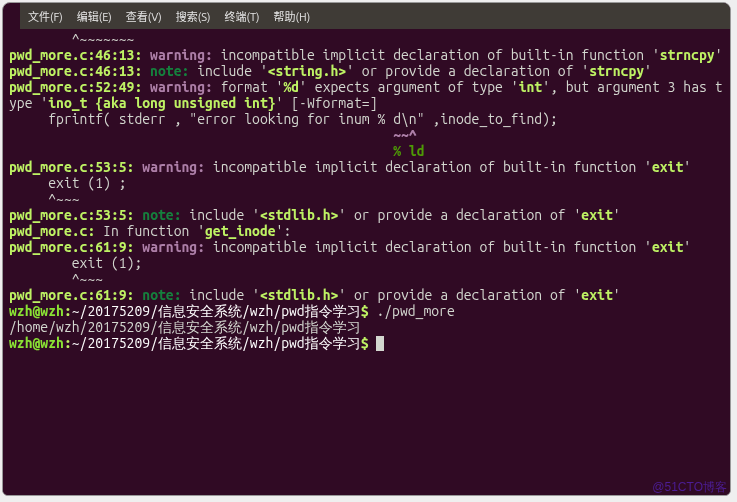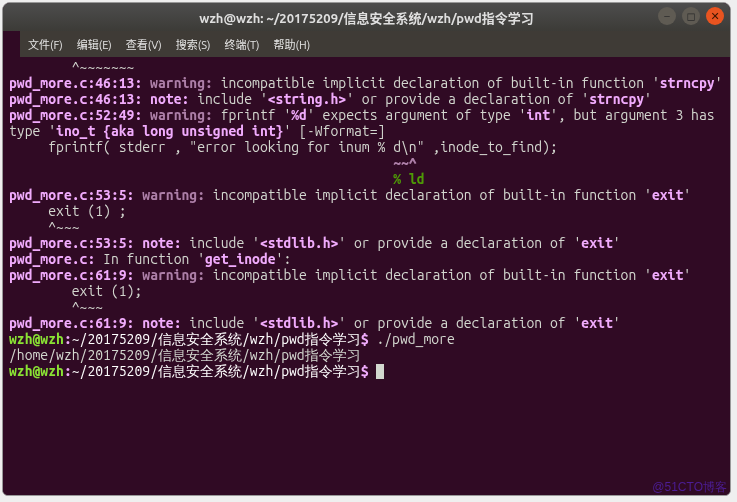--- a/index.html
+++ b/index.html
@@ -64,22 +64,22 @@
     color: #d3d7cf;
     padding: 2px 6px 4px 6px;
     font-family: "Ubuntu Mono","DejaVu Sans Mono",monospace;
     font-size: 14px;
     line-height: 16px;
     white-space: pre-wrap;
     word-break: break-all;
     overflow: hidden;
     position: relative;
   }
-  .b  { font-weight: bold; color: #f0abfc; }
-  .cy { color: #f0abfc; font-weight: bold; }
+  .b  { font-weight: bold; color: #bef264; }
+  .cy { color: #15803d; font-weight: bold; }
   .mg { color: #ad7fa8; font-weight: bold; margin-top: 12px; }
   .gr { color: #4e9a06; font-weight: bold; }
   .pth{ color: #ffffff; font-weight: normal; }
   .prG{ color: #8ae234; font-weight: bold; }
   .cursor {
     display: inline-block; width: 8px; height: 15px;
     background: #d3d7cf; vertical-align: text-bottom;
   }
   .watermark {
     position: absolute;
@@ -87,42 +87,34 @@
     color: #4c1d95;
     font-size: 12px;
     font-family: sans-serif;
   }
 </style>
 </head>
 <body>
 
 <div class="window">
 
-  <div class="titlebar">
-    <div class="title">wzh@wzh: ~/20175209/信息安全系统/wzh/pwd指令学习</div>
-    <div class="controls">
-      <div class="btn">–</div>
-      <div class="btn">◻</div>
-      <div class="btn close">✕</div>
-    </div>
-  </div>
 
   <div class="menubar">
     <span>文件(F)</span>
     <span>编辑(E)</span>
     <span>查看(V)</span>
     <span>搜索(S)</span>
     <span>终端(T)</span>
     <span>帮助(H)</span>
   </div>
 
   <div class="terminal"><span>        ^~~~~~~~</span>
 <span class="b">pwd_more.c:46:13:</span><span class="mg"> warning: </span><span>incompatible implicit declaration of built-in function '</span><span class="b">strncpy</span><span>'</span>
 <span class="b">pwd_more.c:46:13:</span><span class="cy"> note: </span><span>include '</span><span class="b">&lt;string.h&gt;</span><span>' or provide a declaration of '</span><span class="b">strncpy</span><span>'</span>
-<span class="b">pwd_more.c:52:49:</span><span class="mg"> warning: </span><span>fprintf '</span><span class="b">%d</span><span>' expects argument of type '</span><span class="b">int</span><span>', but argument 3 has type '</span><span class="b">ino_t {aka long unsigned int}</span><span>' [-Wformat=]</span>
+<span class="b">pwd_more.c:52:49:</span><span class="mg"> warning: </span><span>format '</span><span class="b">%d</span><span>' expects argument of type '</span><span class="b">int</span><span>', but argument 3 has type '</span><span class="b">ino_t {aka long unsigned int}</span><span>' [-Wformat=]</span>
 <span>     fprintf( stderr , "error looking for inum % d\n" ,inode_to_find);</span>
 <span class="mg">                                                 ~~^</span>
 <span class="gr">                                                 % ld</span>
 <span class="b">pwd_more.c:53:5:</span><span class="mg"> warning: </span><span>incompatible implicit declaration of built-in function '</span><span class="b">exit</span><span>'</span>
 <span>     exit (1) ;</span>
 <span>     ^~~~</span>
 <span class="b">pwd_more.c:53:5:</span><span class="cy"> note: </span><span>include '</span><span class="b">&lt;stdlib.h&gt;</span><span>' or provide a declaration of '</span><span class="b">exit</span><span>'</span>
 <span class="b">pwd_more.c:</span><span> In function '</span><span class="b">get_inode</span><span>':</span>
 <span class="b">pwd_more.c:61:9:</span><span class="mg"> warning: </span><span>incompatible implicit declaration of built-in function '</span><span class="b">exit</span><span>'</span>
 <span>        exit (1);</span>

